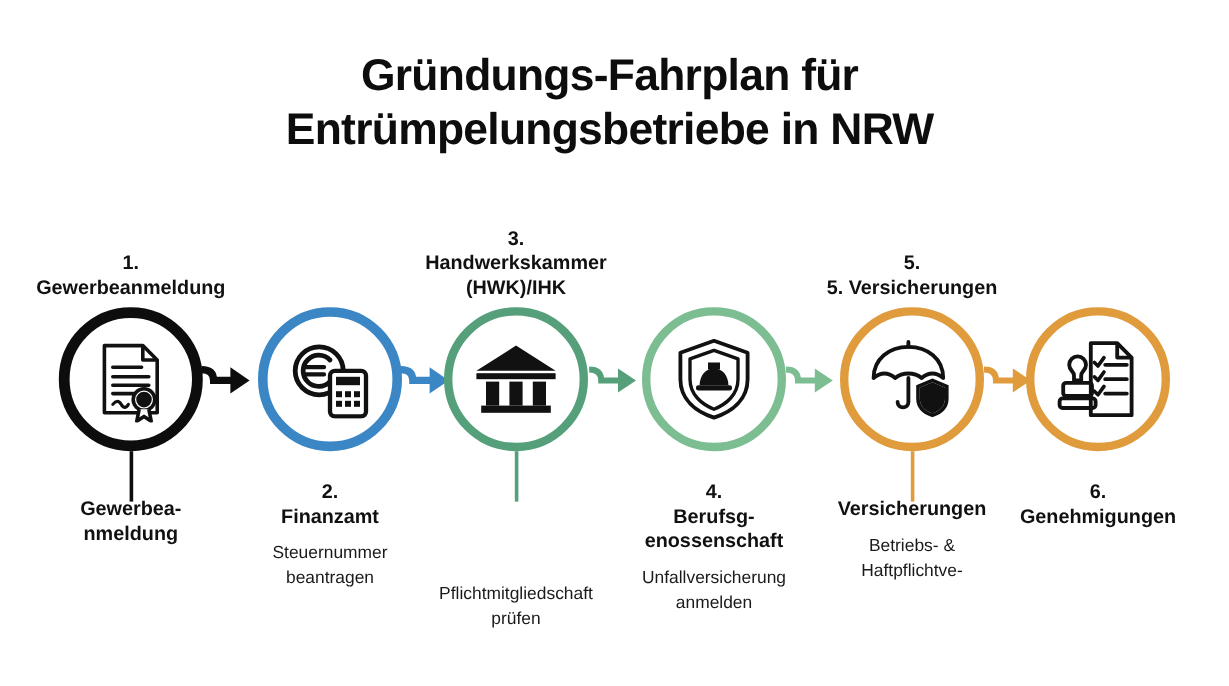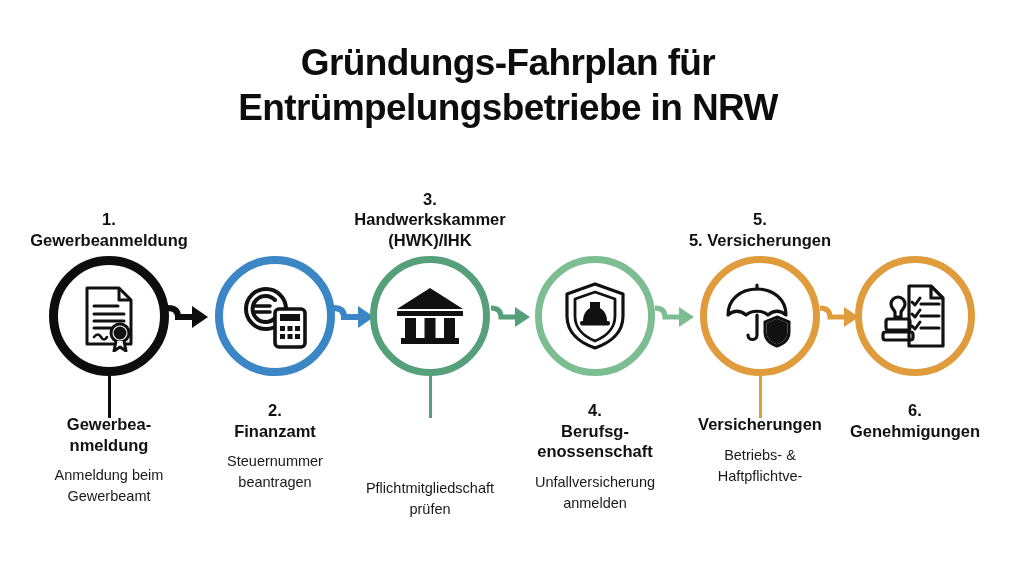--- a/index.html
+++ b/index.html
@@ -98,21 +98,21 @@
     font-weight: bold;
     font-size: 16.5px;
     line-height: 20.5px;
     color: #111111;
     margin: 0 0 10px 0;
   }
   .step-desc {
     font-size: 14.5px;
     line-height: 21px;
     color: #1a1a1a;
-    margin: 10px;
+    margin: 0;
   }
 
   
   .connector {
     position: absolute;
     left: 50%;
     top: 208px;
     width: 3px;
     height: 42px;
     margin-left: -1.5px;
@@ -158,24 +158,20 @@
           </svg>
         </span>
       </div>
 
       <div class="connector" style="background:#0d0d0d;"></div>
 
       <div class="step-bottom low">
         <div class="step-title">
           <div>Gewerbea-</div>
           <div>nmeldung</div>
-        </div>
-        <div class="step-desc">
-          <div>Anmeldung beim</div>
-          <div>Gewerbeamt</div>
         </div>
       </div>
     </div>
 
     <div class="arrow" style="left: 166px;">
       <svg width="46" height="30" viewBox="0 0 46 30">
         <path d="M2 6 q10 0 10 9 h16" stroke="#0d0d0d" stroke-width="6" fill="none" stroke-linecap="butt"></path>
         <path d="M26 4 l16 11 l-16 11 z" fill="#0d0d0d"></path>
       </svg>
     </div>
@@ -233,21 +229,21 @@
             <rect x="10" y="33" width="11" height="20" fill="#111"></rect>
             <rect x="29.5" y="33" width="11" height="20" fill="#111"></rect>
             <rect x="49" y="33" width="11" height="20" fill="#111"></rect>
             <rect x="6" y="53" width="58" height="6" fill="#111"></rect>
           </svg>
         </span>
       </div>
 
       <div class="connector" style="background:#55a07a;"></div>
 
-      <div class="step-bottom" style="top: 300px;">
+      <div class="step-bottom" style="top: 317px;">
         <div class="step-desc">
           <div>Pflichtmitgliedschaft</div>
           <div>prüfen</div>
         </div>
       </div>
     </div>
 
     <div class="arrow" style="left: 489px;">
       <svg width="46" height="30" viewBox="0 0 46 30">
         <path d="M2 6 q10 0 10 9 h16" stroke="#55a07a" stroke-width="5" fill="none"></path>

